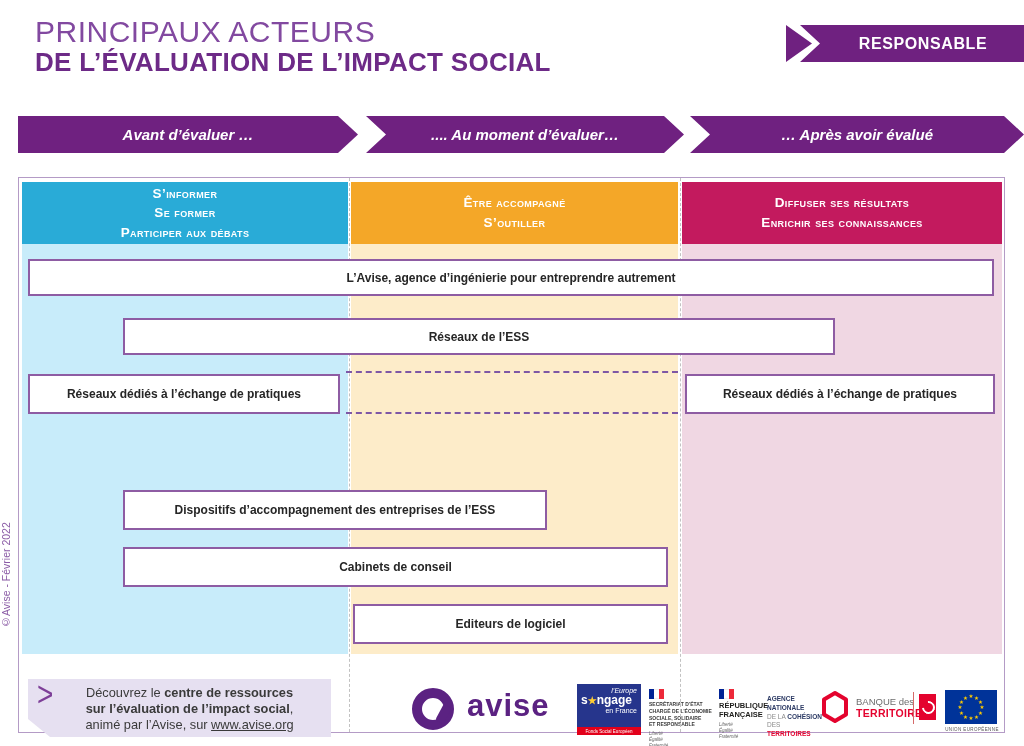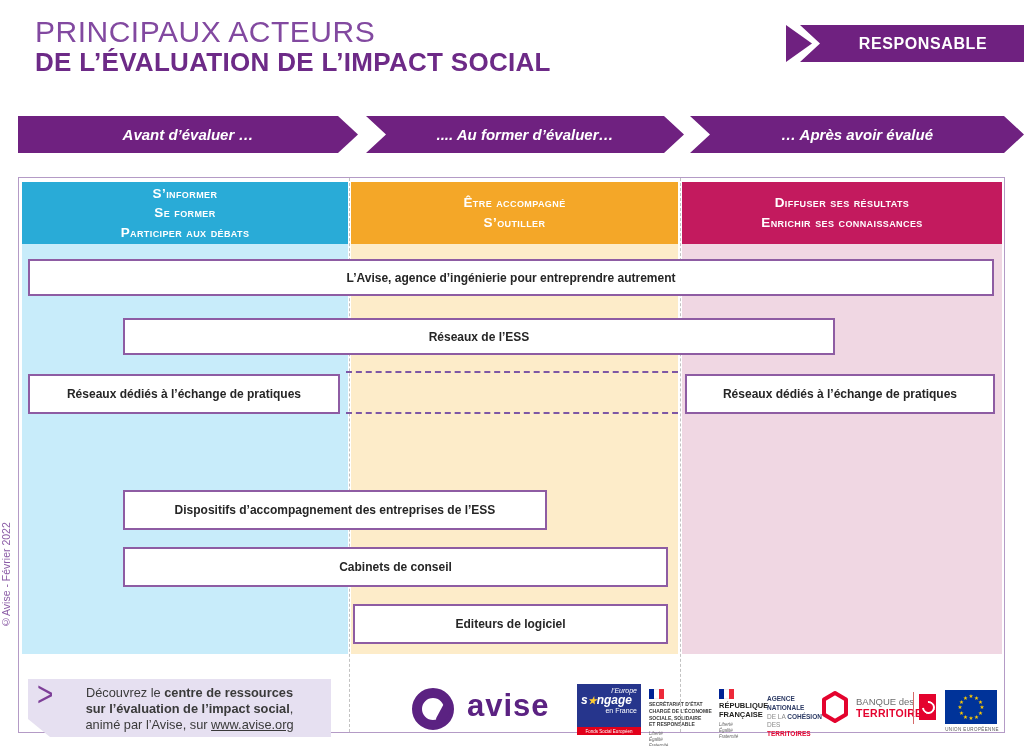--- a/index.html
+++ b/index.html
@@ -74,21 +74,21 @@
 
   .avise-logo { position:absolute; left:412px; top:688px; display:flex; align-items:flex-start; gap:13px; }
   .avise-ring { position:relative; width:42px; height:42px; border:10px solid #5b2282; border-radius:50%; }
   .avise-tail { position:absolute; right:-4px; bottom:-3px; width:9px; height:18px; background:#5b2282;
                 border-radius:2px; transform:rotate(28deg); }
   .avise-word { font-size:31px; font-weight:700; color:#5b2282; letter-spacing:1px; }
 
   .logo-europe { position:absolute; left:577px; top:684px; width:64px; height:51px; background:#26358c;
                  color:#fff; font-size:7px; overflow:hidden; }
   .logo-europe .le1 { text-align:right; padding:3px 4px 0 0; font-style:italic; }
-  .logo-europe .le2 { font-size:12px; font-weight:700; padding-left:4px; margin-top:-1px;font-style:italic; }
+  .logo-europe .le2 { font-size:12px; font-weight:700; padding-left:4px; margin-top:-1px; }
   .logo-europe .star { color:#ffcc33; font-size:10px; }
   .logo-europe .le3 { text-align:right; padding-right:4px; }
   .logo-europe .strip { position:absolute; bottom:0; left:0; right:0; height:8px; background:#e2001a;
                         font-size:4.5px; display:flex; align-items:center; justify-content:center; }
 
   .flag { width:15px; height:10px; display:flex; margin-bottom:2px; }
   .flag div { flex:1; } .flag .fb { background:#002395; } .flag .fw { background:#fff; border-top:1px solid #eee; border-bottom:1px solid #eee; } .flag .fr { background:#ed2939; }
 
   .logo-secretariat { position:absolute; left:649px; top:689px; width:66px; font-size:5px; font-weight:700;
                       color:#3a3a3a; line-height:1.35; }
@@ -124,21 +124,21 @@
 
   <div class="title">
     <div class="t1">PRINCIPAUX ACTEURS</div>
     <div class="t2">DE L’ÉVALUATION DE L’IMPACT SOCIAL</div>
   </div>
 
   <div class="badge-tri"></div>
   <div class="badge-band">RESPONSABLE</div>
 
   <div class="phase p1">Avant d’évaluer …</div>
-  <div class="phase p2">.... Au former d’évaluer…</div>
+  <div class="phase p2">.... Au moment d’évaluer…</div>
   <div class="phase p3">… Après avoir évalué</div>
 
   <div class="matrix">
 
     <div class="col c1">
       <div class="col-header">
         <span>S’informer</span>
         <span>Se former</span>
         <span>Participer aux débats</span>
       </div>

